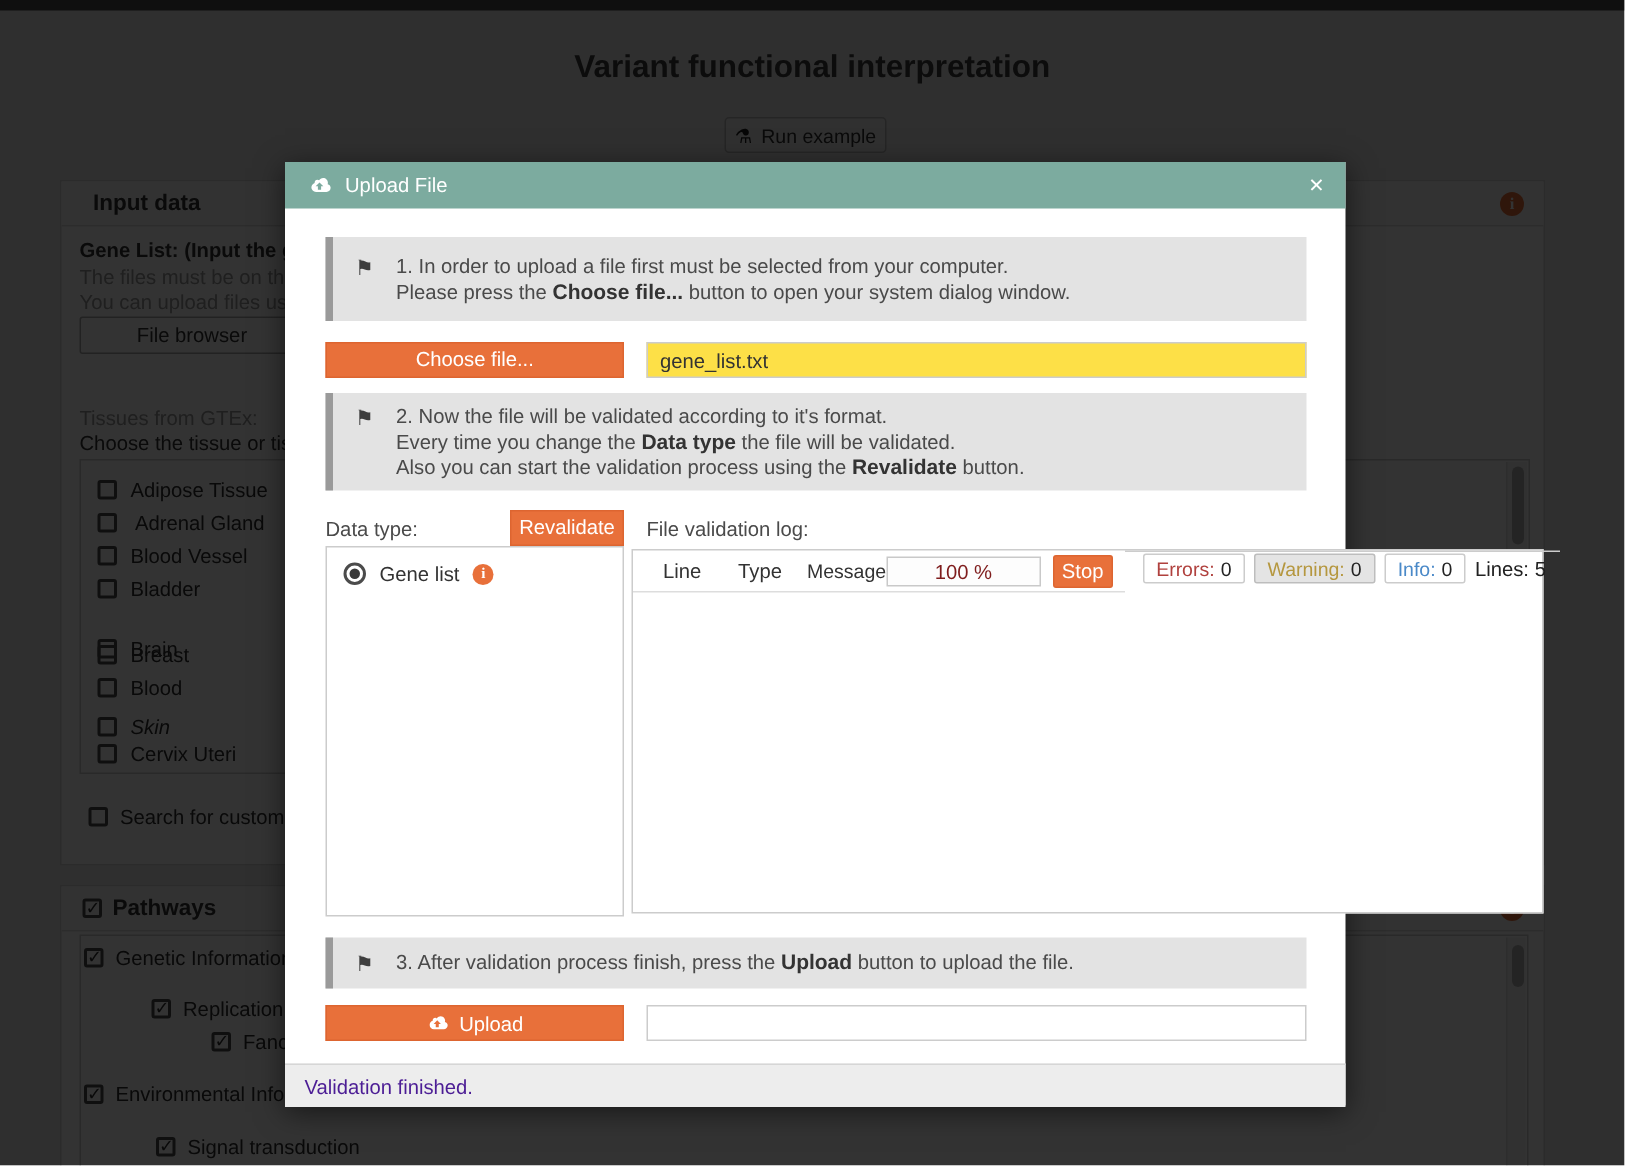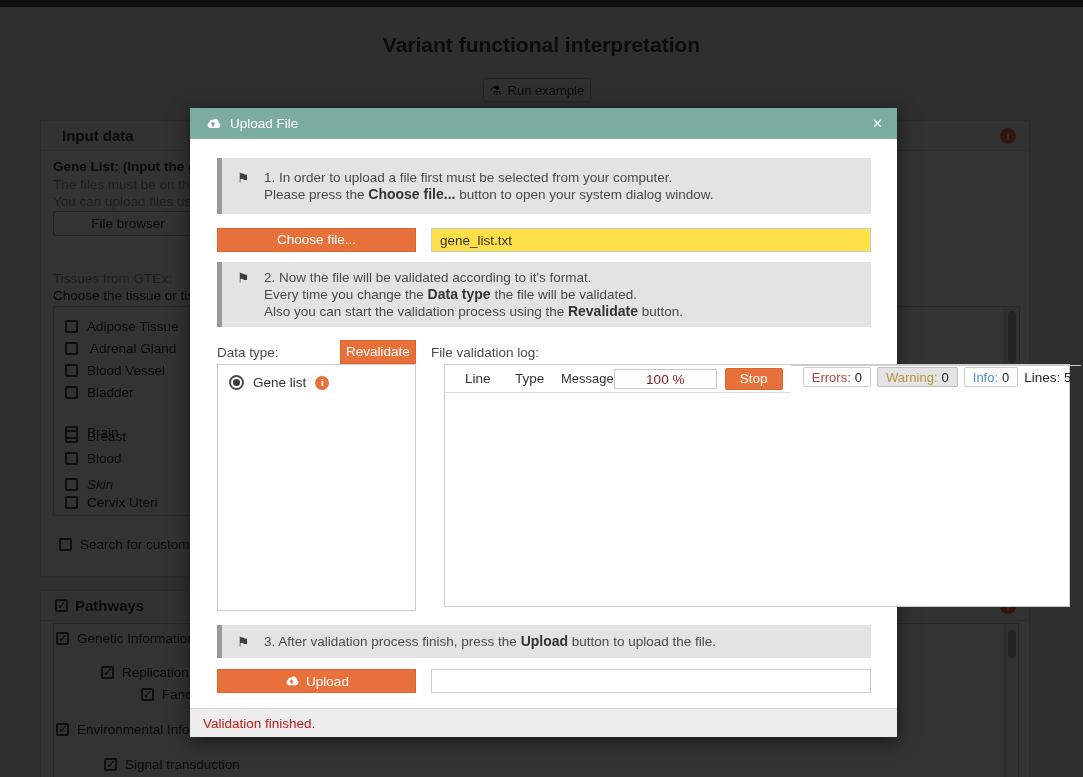--- a/index.html
+++ b/index.html
@@ -62,47 +62,47 @@
   .row-file { margin-top:14px; display:flex; gap:15px; }
   .choose-btn { width:199px; height:24px; line-height:22px; flex:none; }
   .text-input { flex:1; height:24px; border:1px solid #ccc; font-size:13.5px; color:#333; padding:0 8px; font-family:inherit; background:#fde047; }
 
   .row-labels { margin-top:13px; display:flex; align-items:center; }
   .dt-wrap { width:199px; display:flex; align-items:center; justify-content:space-between; flex:none; }
   .plain-label { font-size:13.5px; color:#4a4a4a; }
   .revalidate { width:76px; height:24px; line-height:22px; }
   .log-label { margin-left:15px; }
 
-  .row-main { display:flex; gap:28px; align-items:flex-start; }
+  .row-main { display:flex; gap:5px; align-items:center; }
   .dt-box { width:199px; height:247px; border:1px solid #ccc; flex:none; padding:10px 0 0 11px; background:#fff; }
   .radio-row { display:flex; align-items:center; gap:9px; font-size:13.5px; color:#333; cursor:pointer; }
   .radio { width:15px; height:15px; border:2px solid #4b4b4b; border-radius:50%; position:relative; flex:none; }
   .radio::after { content:""; position:absolute; inset:2px; background:#3a3a3a; border-radius:50%; }
   .sm-info { width:14px; height:14px; font-size:10px; line-height:14px; }
 
   .log-box { flex:1; height:243px; border:1px solid #ccc; display:flex; flex-direction:row; background:#fff; }
   .log-head { height:28px; border-bottom:1px solid #ddd; display:flex; align-items:center; padding:0 8px 0 20px; font-size:13.5px; color:#333; flex:none; }
   .col-line { width:50px; }
   .col-type { width:46px; }
   .col-msg  { font-size:13px; }
   .progress { margin-left:auto; width:103px; height:20px; border:1px solid #c9c9c9; background:#fdfdfd; text-align:center; line-height:19px; font-size:13.5px; color:#7f1d1d; }
-  .stop { width:58px; height:22px; line-height:20px; margin-left:8px; border-radius:2px; flex:none; }
+  .stop { width:40px; height:22px; line-height:20px; margin-left:8px; border-radius:2px; flex:none; }
   .log-rows { flex:1; }
   .log-foot { height:23px; border-top:1px solid #ccc; display:flex; align-items:center; gap:6px; padding:0 9px 0 12px; flex:none; }
   .count-btn { height:20px; border:1px solid #ccc; background:#fff; border-radius:2px; font-size:13px; padding:0 8px; display:flex; align-items:center; gap:4px; cursor:pointer; color:#222; }
   .count-btn.warn { background:#e4e4e4; border-color:#bdbdbd; }
   .lbl-err { color:#b0413e; }
   .lbl-warn { color:#b5973f; }
   .lbl-info { color:#4a89c8; }
   .lines { margin-left:auto; font-size:13.5px; color:#222; }
 
   .row-upload { margin-top:11px; display:flex; gap:15px; }
   .upload-btn { width:199px; height:24px; display:flex; align-items:center; justify-content:center; gap:7px; flex:none; }
   .upload-progress { flex:1; height:24px; border:1px solid #ccc; background:#fff; }
-  .modal-footer { margin-top:15px; height:29px; background:#ededed; border-top:1px solid #d6d6d6; line-height:29px; padding-left:13px; font-size:13.5px; color:#b91c1c; }
+  .modal-footer { margin-top:15px; height:29px; background:#ededed; border-top:1px solid #d6d6d6; line-height:29px; padding-left:13px; font-size:13.5px; color:#4c1d95; }
   .cloud-svg { display:block; }
 </style>
 </head>
 <body>
 
 <div class="page">
   <div class="topbar"></div>
   <div class="page-title">Variant functional interpretation</div>
   <button class="run-example">
     <span class="flask">⚗</span>

